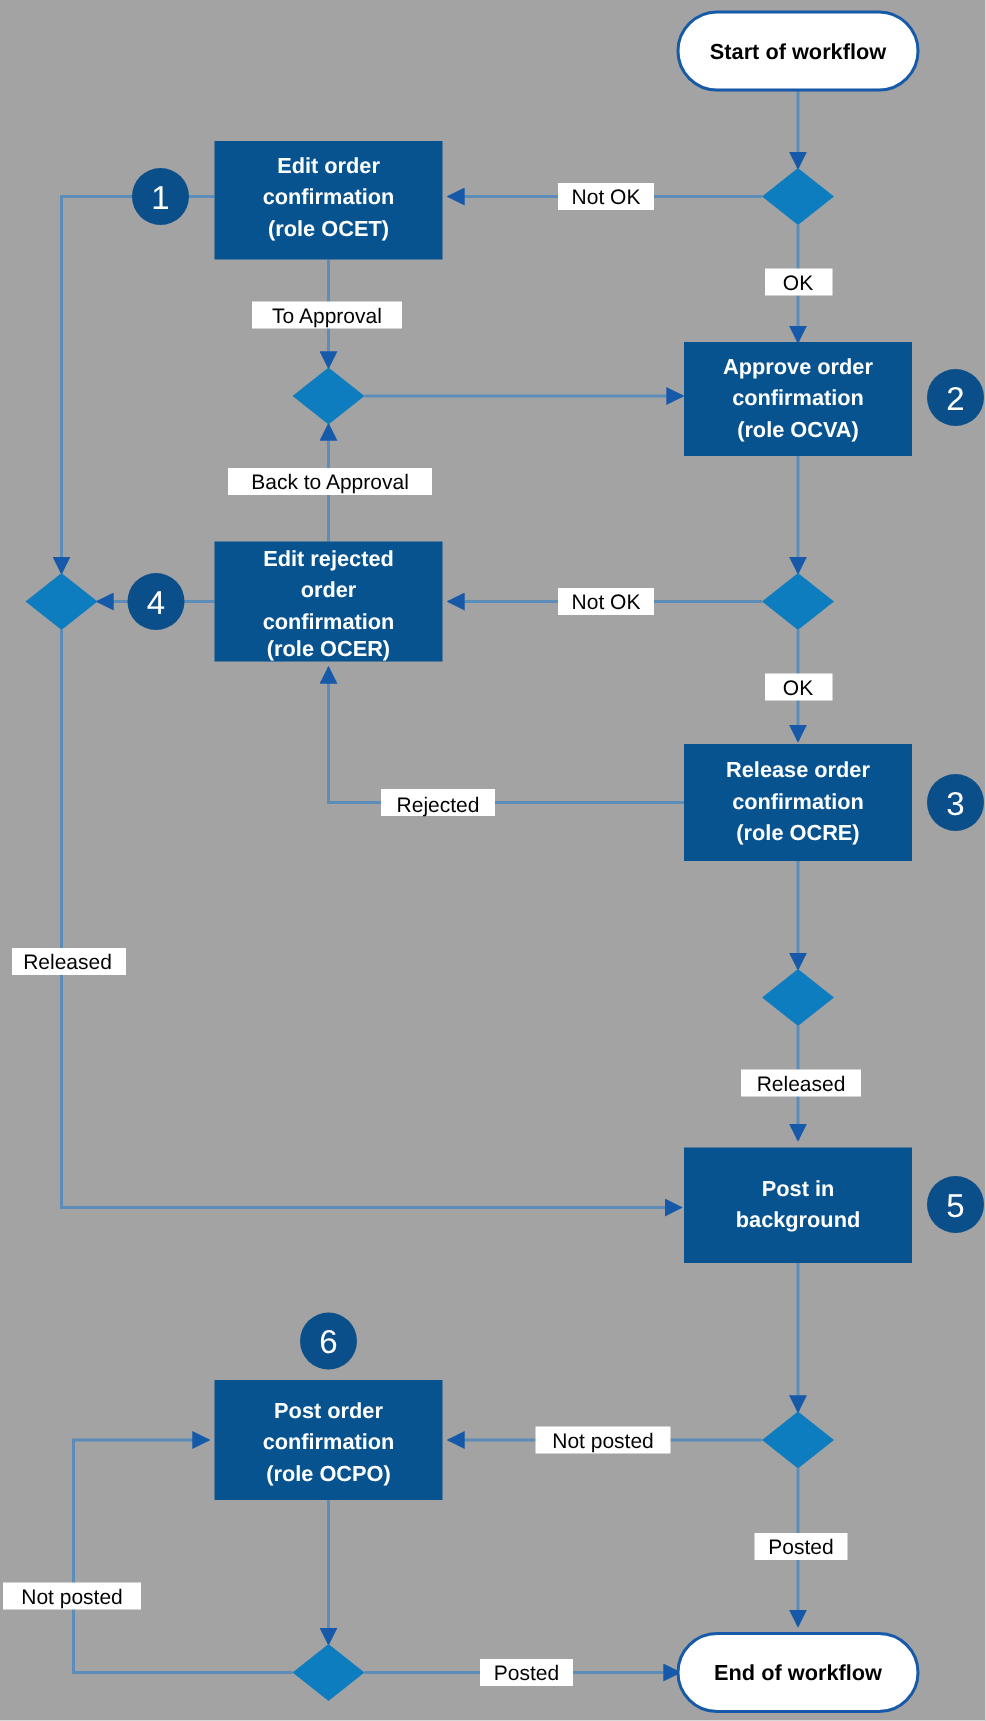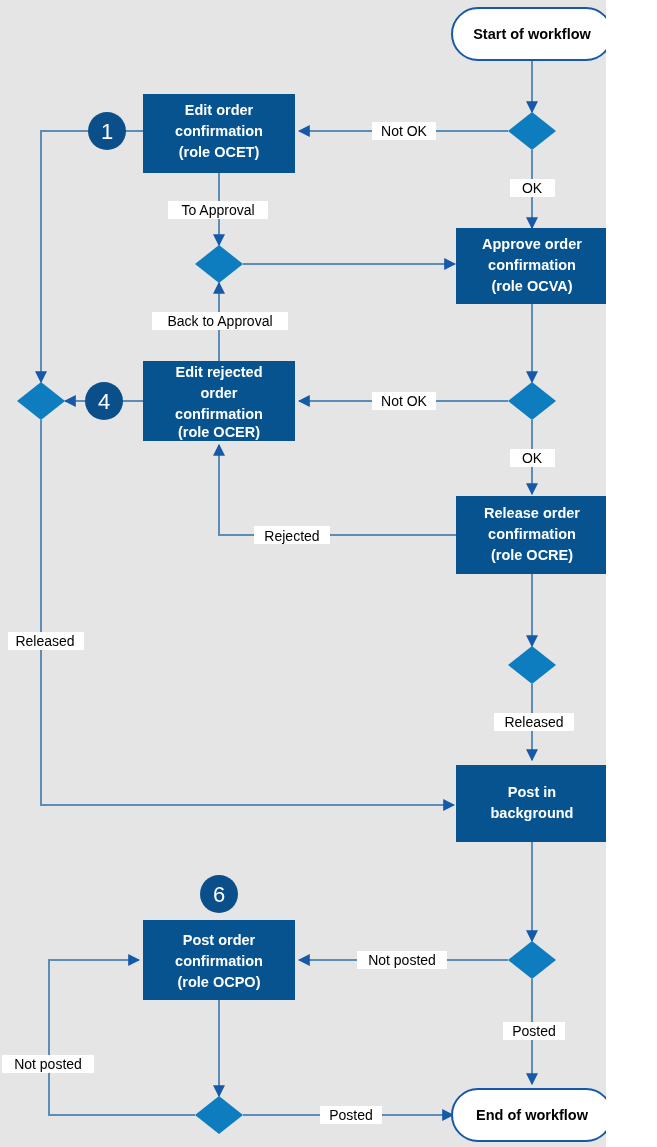--- a/index.html
+++ b/index.html
@@ -2,23 +2,23 @@
 <html><head>
 <meta charset="utf-8">
 <style>
   html, body {
     margin: 0;
     padding: 0;
     background: #ffffff;
   }
   #canvas {
     position: relative;
-    width: 606px;
+    width: 657px;
     height: 1147px;
-    background: #e5e5e5;
+    background: #a3a3a3;
     font-family: "Liberation Sans", sans-serif;
     overflow: hidden;
   }
   #flow-svg {
     position: absolute;
     left: 0;
     top: 0;
     width: 657px;
     height: 1147px;
   }

